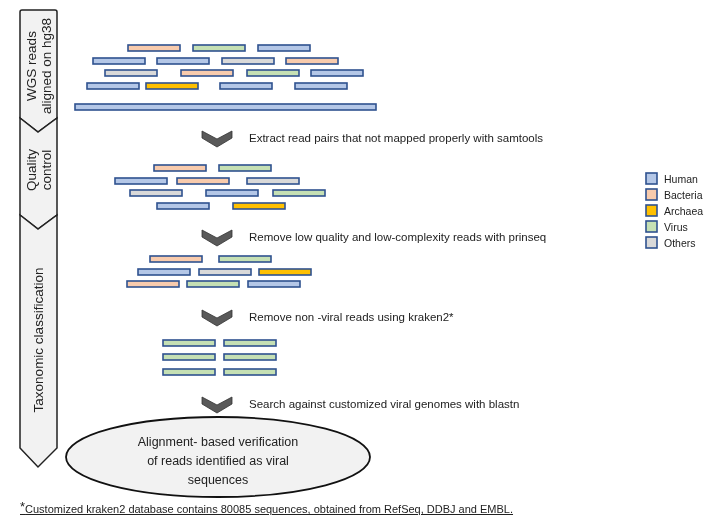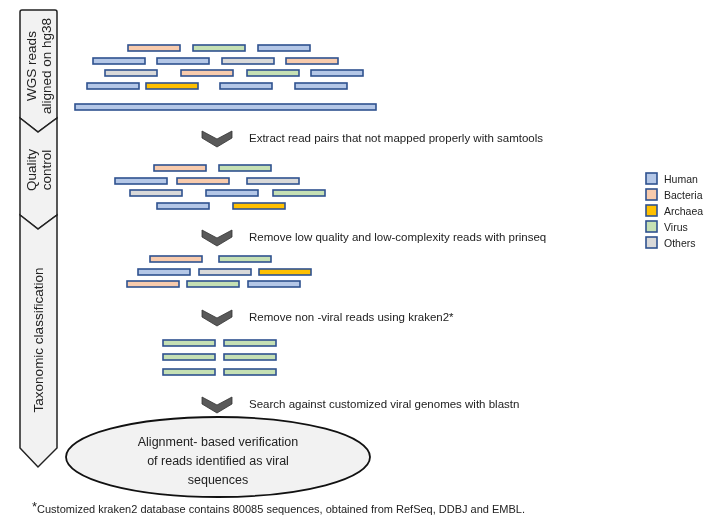--- a/index.html
+++ b/index.html
@@ -2,21 +2,21 @@
 <html><head>
 <meta charset="utf-8">
 <style>
   html, body { margin:0; padding:0; background:#ffffff; }
   body { width:710px; height:528px; position:relative; overflow:hidden; font-family:"Liberation Sans", sans-serif; color:#222; }
   #diagram { position:absolute; left:0; top:0; width:710px; height:528px; }
   .step-text { font-size:11.5px; fill:#222; font-family:"Liberation Sans", sans-serif; }
   .legend-text { font-size:10.5px; fill:#222; font-family:"Liberation Sans", sans-serif; }
   .stage-text { font-size:13.5px; fill:#222; font-family:"Liberation Sans", sans-serif; }
   .ellipse-text { font-size:12.5px; fill:#222; font-family:"Liberation Sans", sans-serif; }
-  .footnote { position:absolute; left:32px; top:503px; font-size:11px; color:#222; white-space:nowrap; }
+  .footnote { position:absolute; left:20px; top:503px; font-size:11px; color:#222; white-space:nowrap;text-decoration:underline; }
   .footnote sup { font-size:13px; vertical-align:top; position:relative; top:-4px; }
 </style>
 </head>
 <body>
 
 <svg id="diagram" width="710" height="528" viewBox="0 0 710 528" xmlns="http://www.w3.org/2000/svg">
 
   <g id="stages">
     <path d="M20,12 Q20,10 22,10 L55,10 Q57,10 57,12 L57,118 L38,132 L20,118 Z" fill="#f2f2f2" stroke="#222" stroke-width="1.5"></path>
     <path d="M20,118 L38,132 L57,118 L57,215 L38,229 L20,215 Z" fill="#f2f2f2" stroke="#222" stroke-width="1.5"></path>

